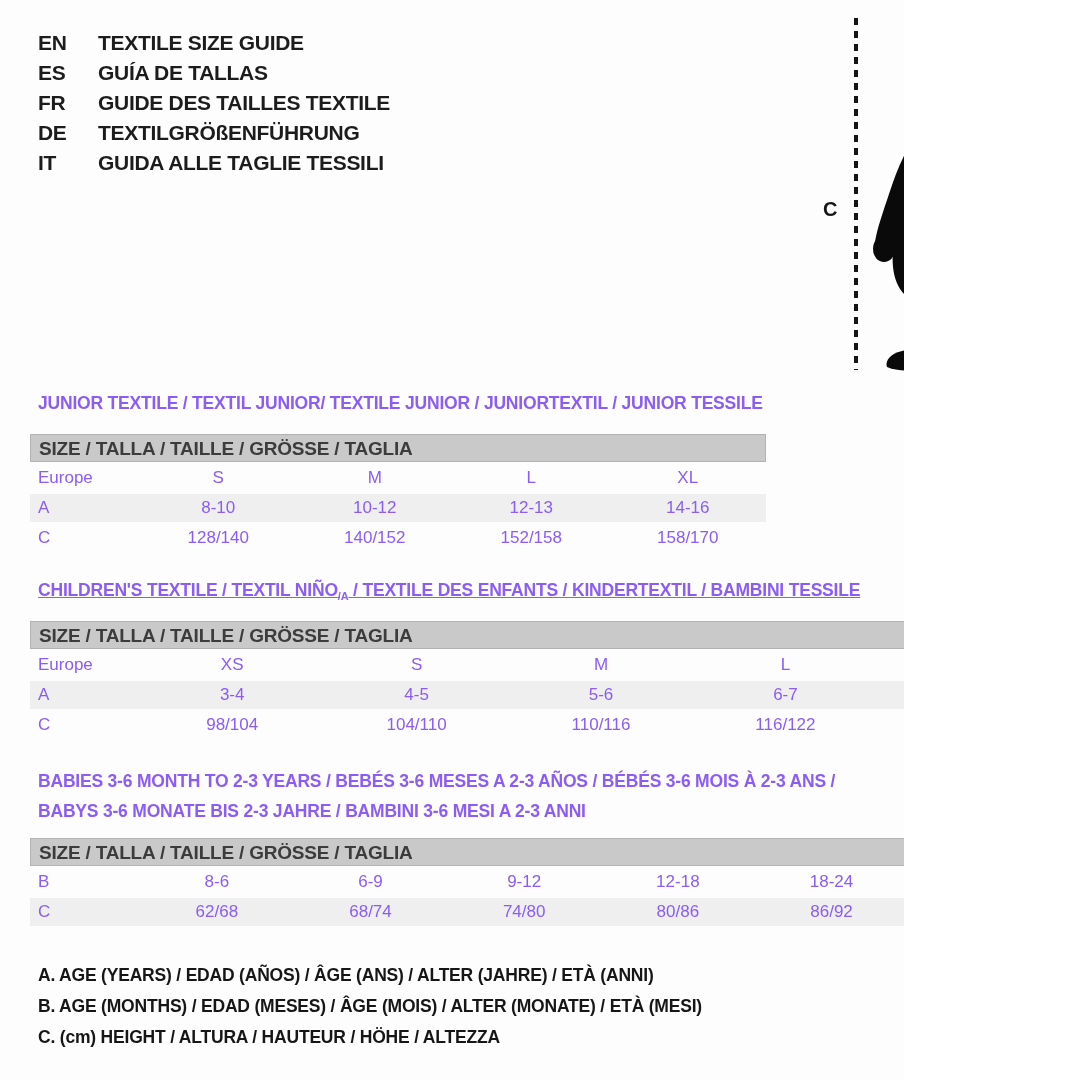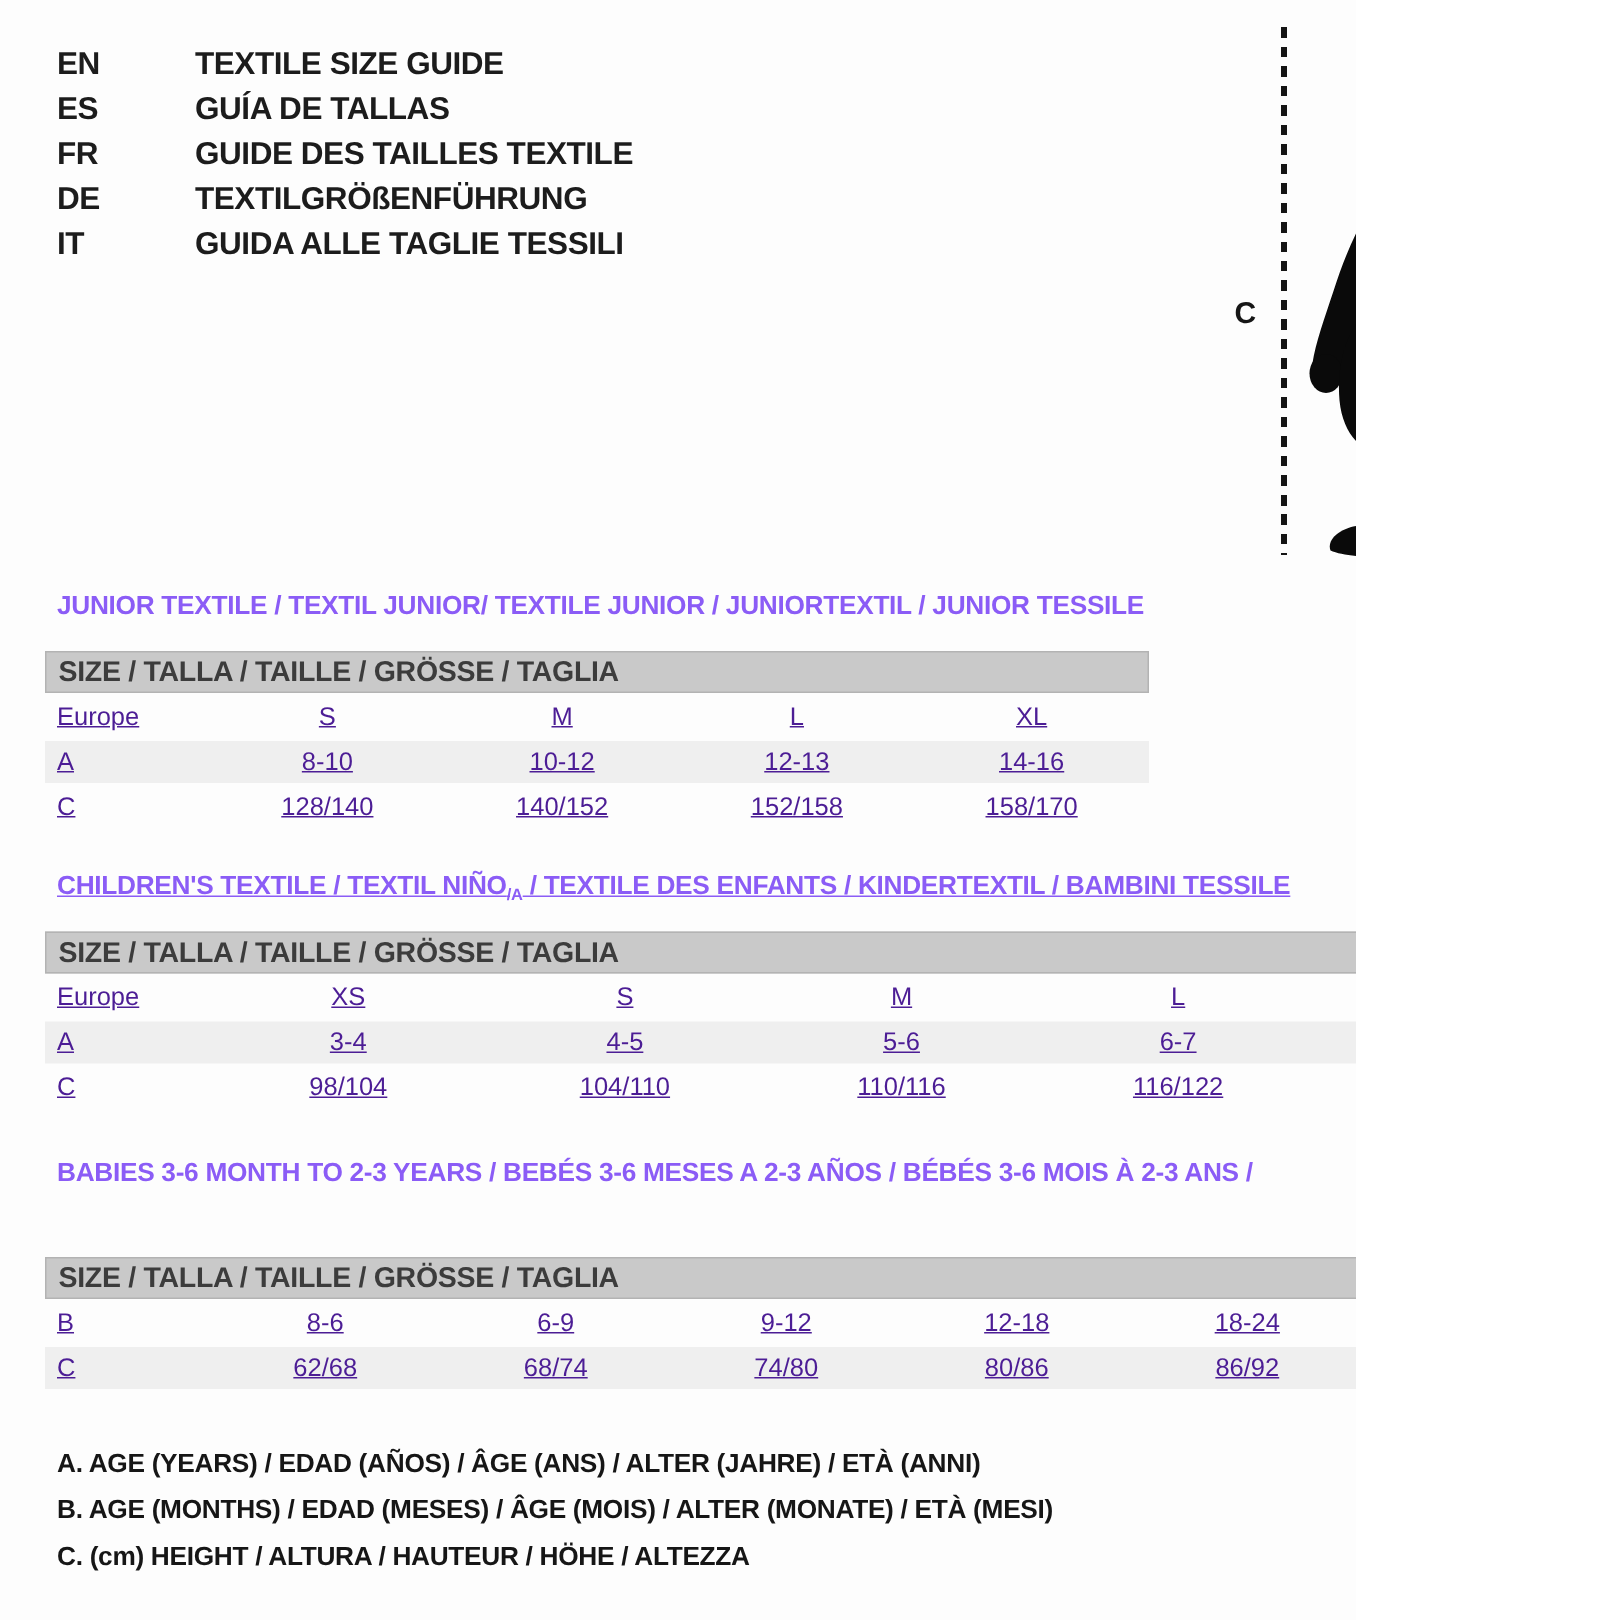--- a/index.html
+++ b/index.html
@@ -16,21 +16,21 @@
 
   
   .lang-list { position: absolute; left: 38px; top: 28px; }
   .lang-row { display: flex; height: 30px; line-height: 30px; }
   .lang-code {
     width: 60px; font-weight: bold; font-size: 21px;
     letter-spacing: -0.3px; color: #1c1c1c;
   }
   .lang-label {
     font-weight: bold; font-size: 21px;
-    letter-spacing: -0.3px; color: #1c1c1c; margin-left: 32px;
+    letter-spacing: -0.3px; color: #1c1c1c;
   }
 
   
   .figure { position: absolute; left: 815px; top: 12px; width: 225px; height: 366px; }
   .measure-label {
     position: absolute; left: 8px; top: 186px;
     font-size: 20px; font-weight: bold; color: #161616;
   }
   .measure-line {
     position: absolute; left: 39px; top: 6px;
@@ -49,21 +49,21 @@
 
   
   .tbl { position: absolute; left: 30px; }
   .tbl-header {
     height: 28px; line-height: 27px;
     background: #c9c9c9; border: 1px solid #b3b3b3;
     padding-left: 8px;
     font-size: 19px; font-weight: bold; color: #3c3c3c;
     letter-spacing: -0.2px;
   }
-  .tbl-row { display: flex; height: 28px; line-height: 28px; margin-top: 2px; font-size: 17px; color: #4c1d95; text-decoration: underline; }
+  .tbl-row { display: flex; height: 28px; line-height: 28px; margin-top: 2px; font-size: 17px; color: #8b5cf6; }
   .tbl-row.shaded { background: #efefef; }
   .cell { flex: 1; text-align: center; }
   .cell.label { flex: 0 0 auto; text-align: left; padding-left: 8px; }
   .t1 { width: 736px; }
   .t1 .cell.label { width: 110px; }
   .t2, .t3 { width: 1032px; }
   .t2 .cell.label, .t3 .cell.label { width: 110px; }
 
   
   .legend { position: absolute; left: 38px; top: 960px; }
@@ -176,20 +176,21 @@
       <span class="cell">98/104</span>
       <span class="cell">104/110</span>
       <span class="cell">110/116</span>
       <span class="cell">116/122</span>
       <span class="cell">122/128</span>
     </div>
   </div>
 
   <div class="section-title" style="top: 766px;">
     <div>BABIES 3-6 MONTH TO 2-3 YEARS / BEBÉS 3-6 MESES A 2-3 AÑOS / BÉBÉS 3-6 MOIS À 2-3 ANS /</div>
+    <div>BABYS 3-6 MONATE BIS 2-3 JAHRE / BAMBINI 3-6 MESI A 2-3 ANNI</div>
   </div>
 
   <div class="tbl t3" style="top: 838px;">
     <div class="tbl-header">SIZE / TALLA / TAILLE / GRÖSSE / TAGLIA</div>
     <div class="tbl-row">
       <span class="cell label">B</span>
       <span class="cell">8-6</span>
       <span class="cell">6-9</span>
       <span class="cell">9-12</span>
       <span class="cell">12-18</span>

